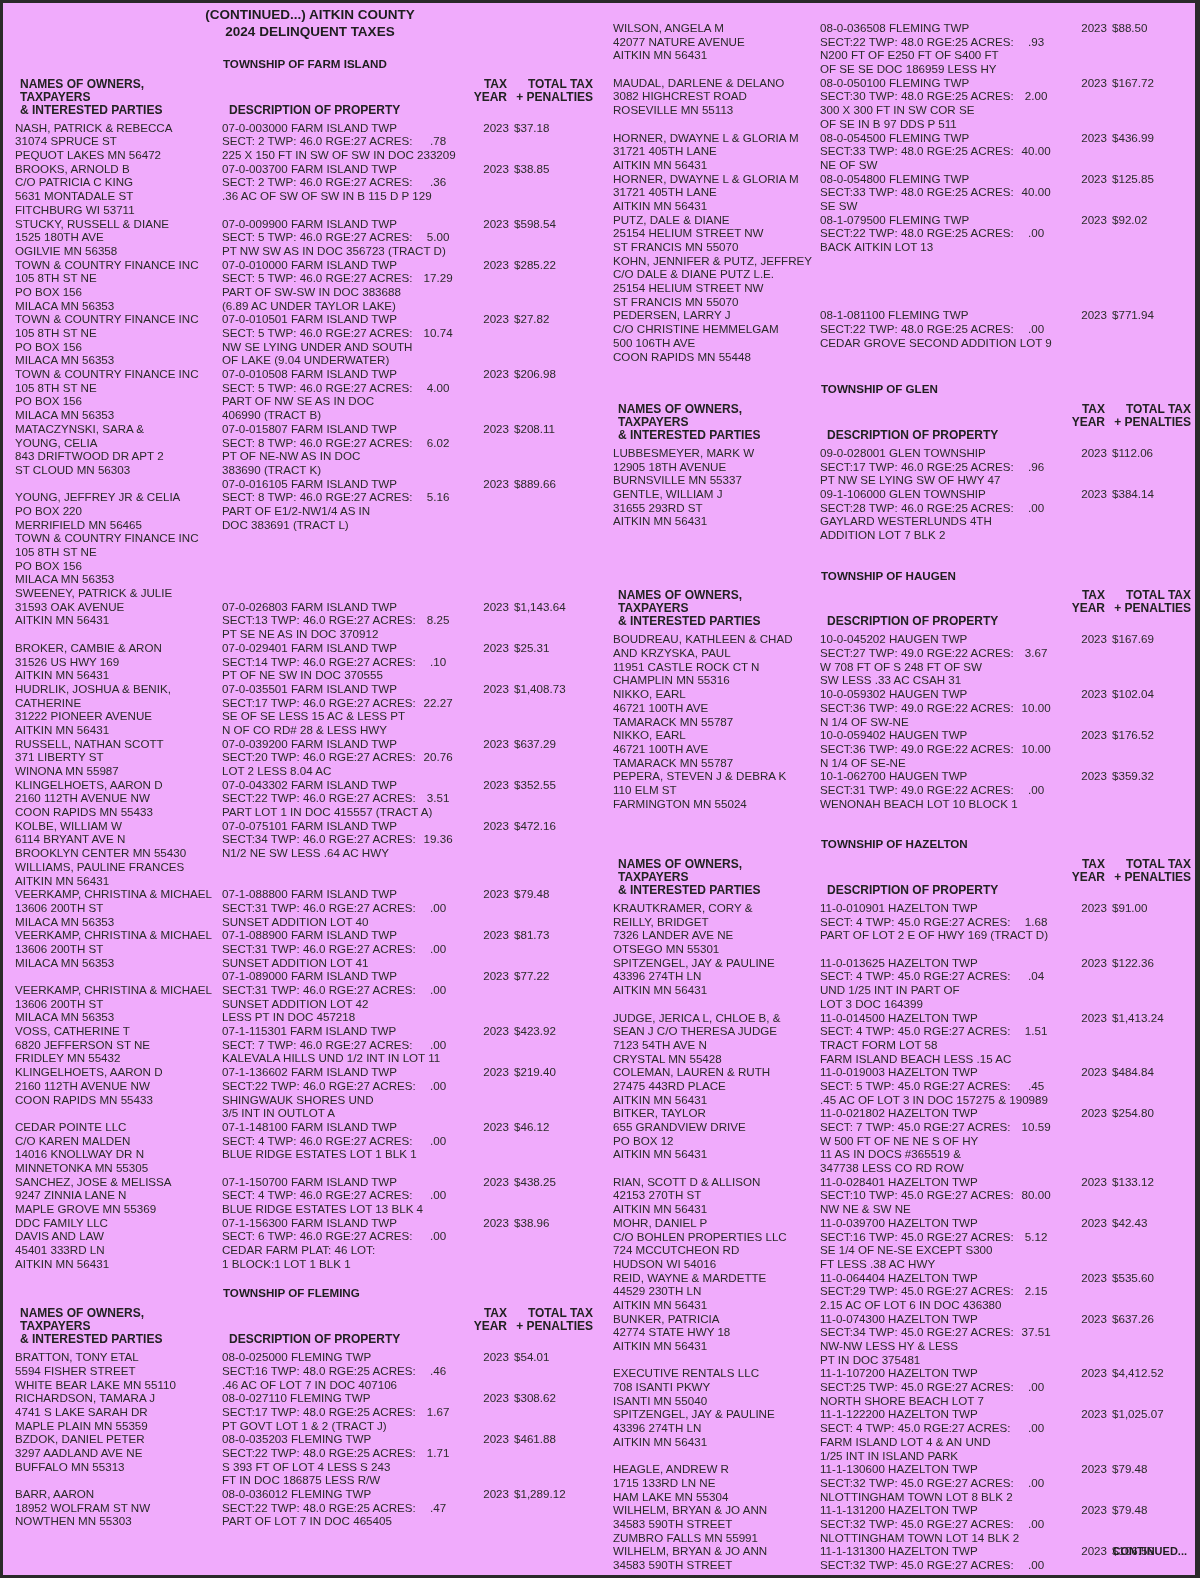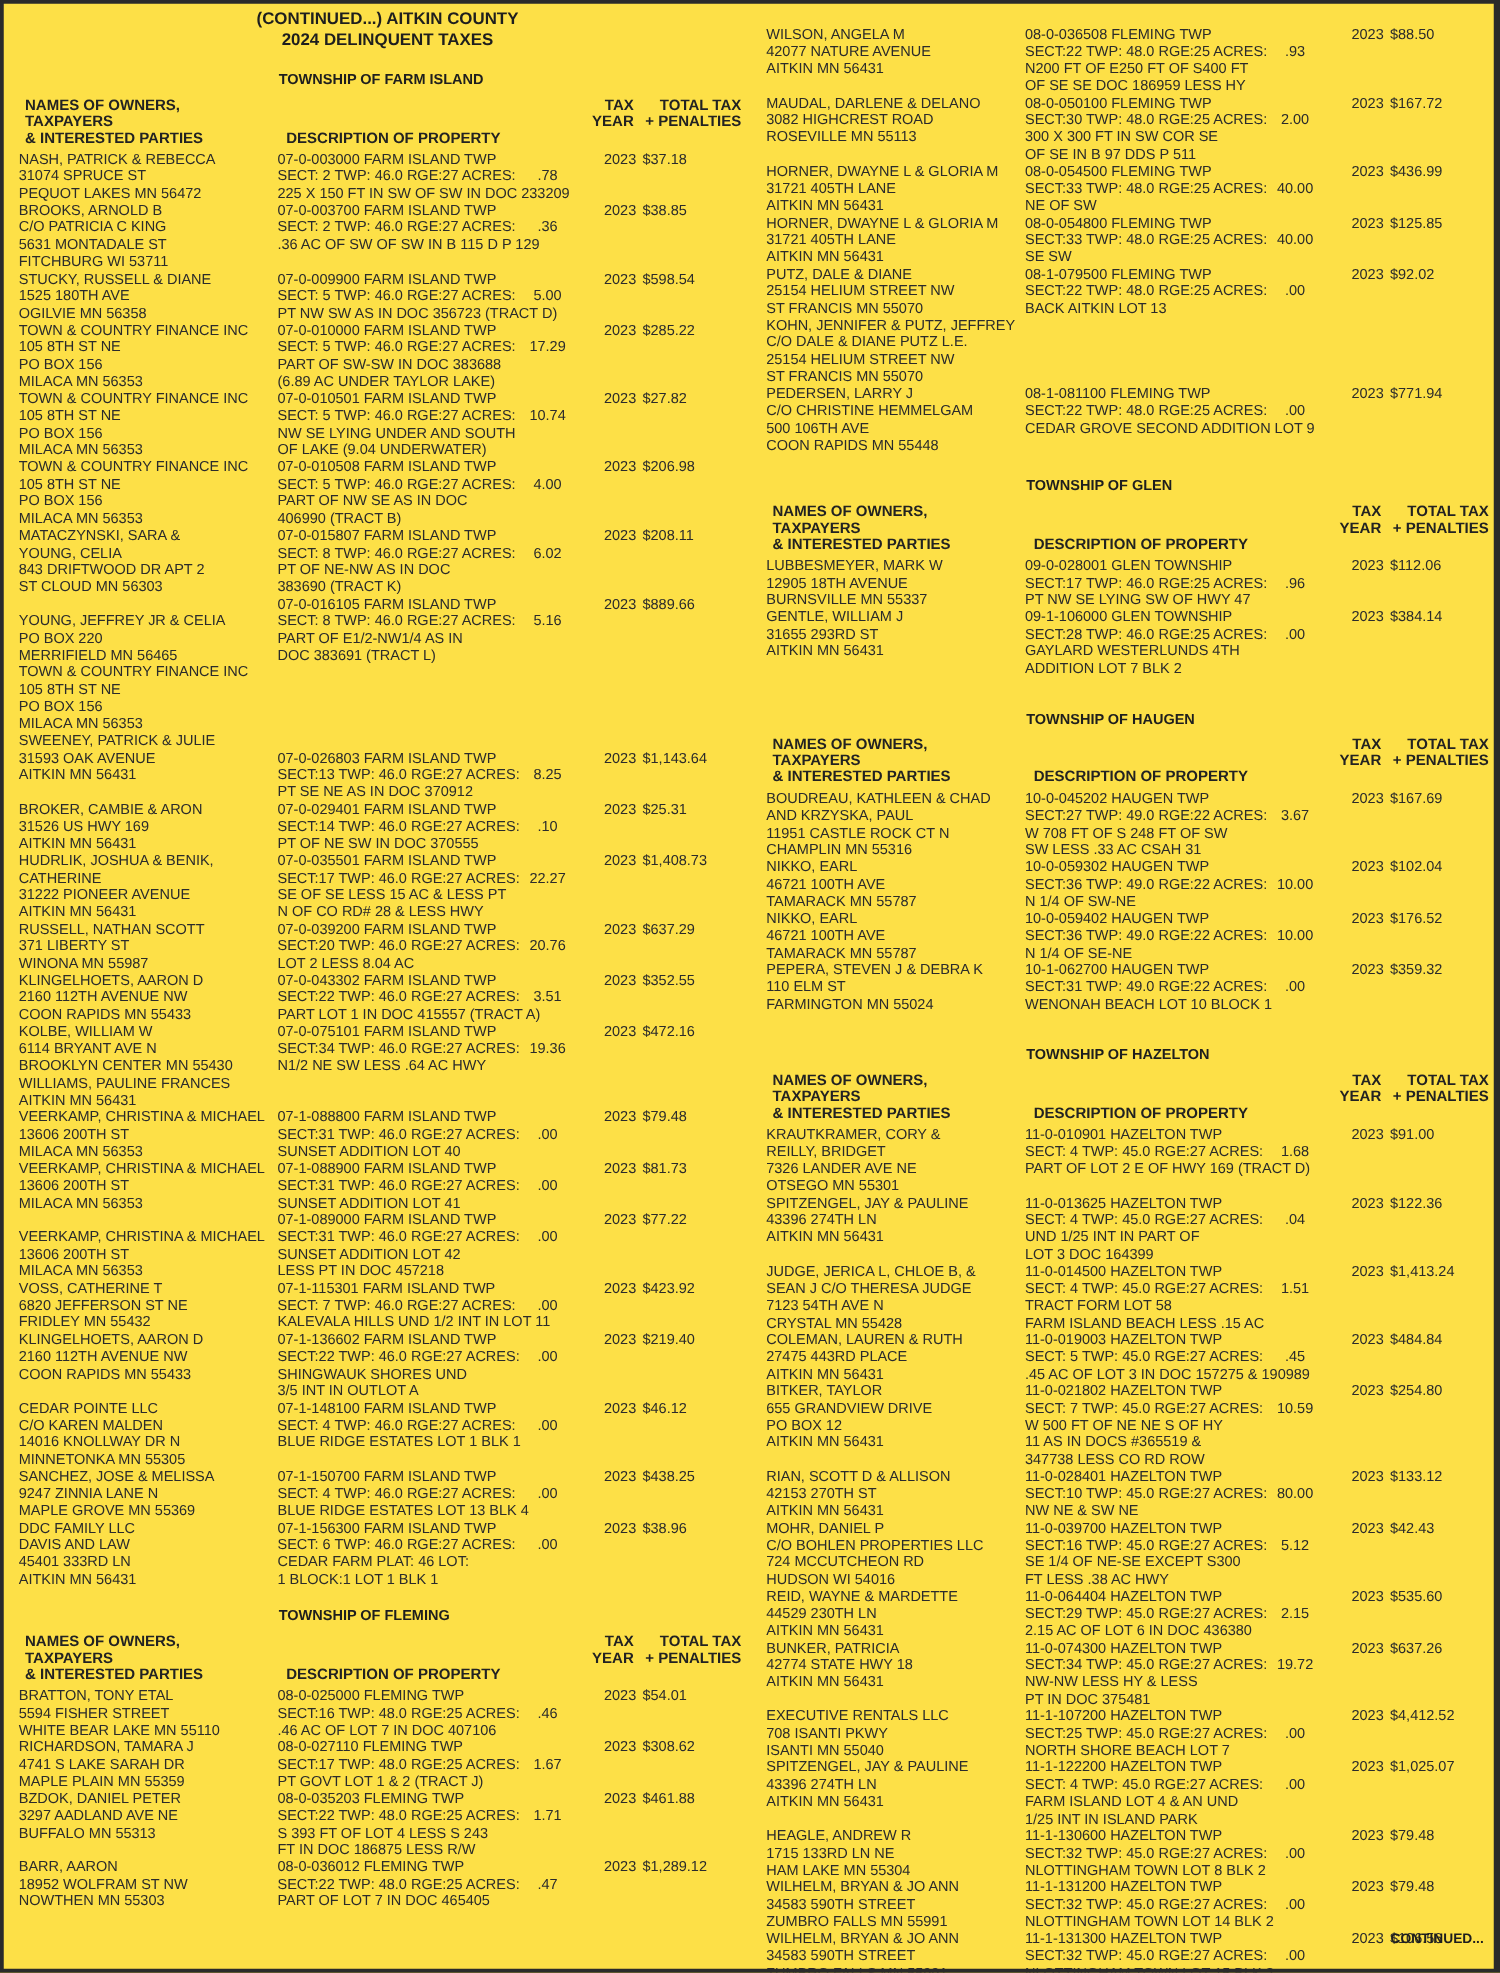--- a/index.html
+++ b/index.html
@@ -1,19 +1,19 @@
 <!DOCTYPE html>
 <html><head>
 <meta charset="utf-8">
 <style>
   html, body { margin: 0; padding: 0; background: #2a2a2a; }
   body { width: 1200px; height: 1578px; position: relative; overflow: hidden; }
   .page {
     position: absolute; left: 3px; top: 3px; width: 1192px; height: 1572px;
-    background: #fde047; color: #2b2b2b;
+    background: #f0abfc; color: #2b2b2b;
     font-family: "Liberation Sans", sans-serif; font-size: 11.6px; line-height: 13.7px;
   }
   .col { position: absolute; top: 0; width: 594px; }
   .col.left { left: 0; }
   .col.right { left: 598px; }
   .title { text-align: center; font-weight: bold; font-size: 13.5px; line-height: 17px; color: #1e1e1e; padding-top: 3px; margin-left: 20px; }
   .twp { font-weight: bold; font-size: 11.6px; padding-left: 220px; color: #1e1e1e; }
   .hdr { display: grid; grid-template-columns: 205px 250px 55px 84px; font-weight: bold; font-size: 12px; line-height: 13px; color: #222; margin-top: 7px; margin-bottom: 4px; }
   .hdr .h-names { padding-left: 17px; }
   .hdr .h-desc { padding-left: 21px; align-self: end; }
@@ -1158,21 +1158,21 @@
         <div class="entry">
           <div class="names">
             <span class="line">BUNKER, PATRICIA</span>
             <span class="line">42774 STATE HWY 18</span>
             <span class="line">AITKIN MN 56431</span>
           </div>
           <div class="desc">
             <span class="line">11-0-074300  HAZELTON TWP</span>
             <span class="line sect">
               <span class="s">SECT:34 TWP: 45.0 RGE:27 ACRES:</span>
-              <span class="a">19.72</span>
+              <span class="a">37.51</span>
             </span>
             <span class="line">NW-NW LESS HY &amp; LESS</span>
             <span class="line">PT IN DOC 375481</span>
           </div>
           <div class="year">
             <span class="line">2023</span>
           </div>
           <div class="amt">
             <span class="line">$637.26</span>
           </div>

